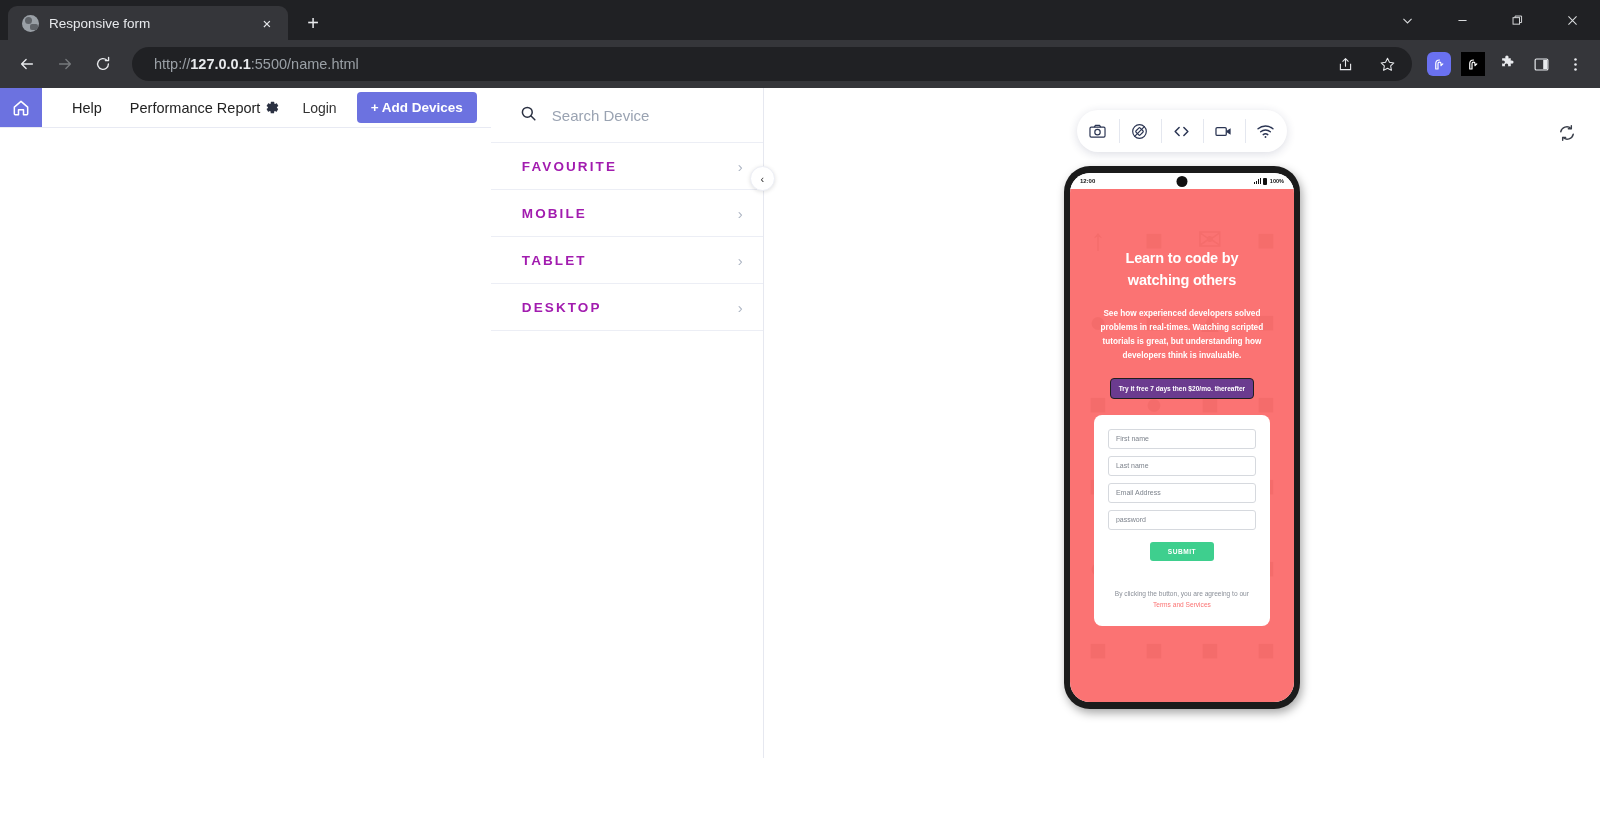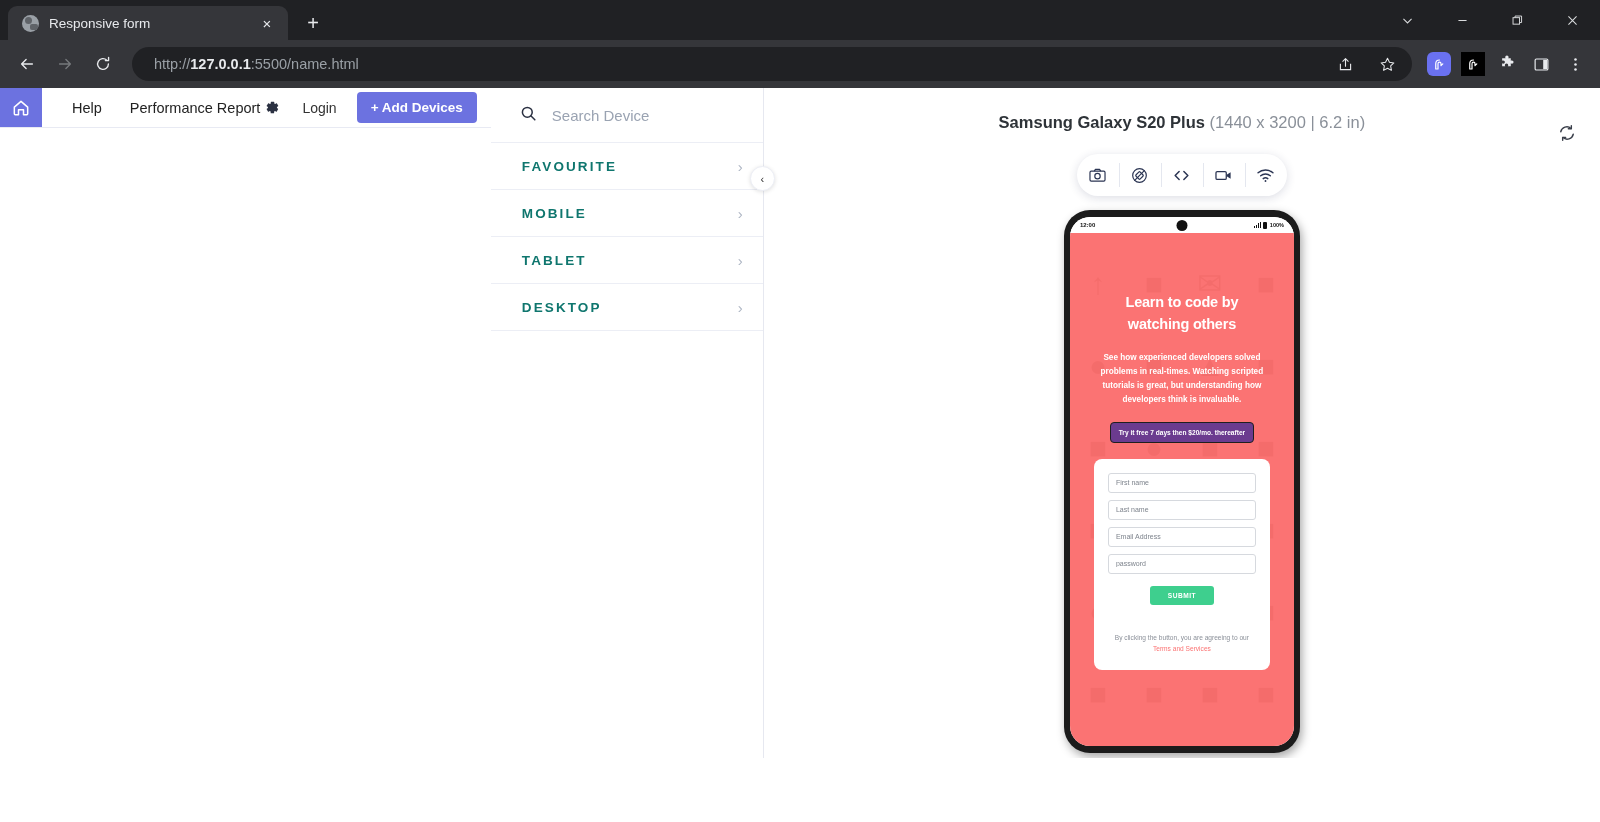--- a/index.html
+++ b/index.html
@@ -124,21 +124,21 @@
     border: none; outline: none; font-size: 15px; color: #333; background: transparent;
     font-family: "Liberation Sans", sans-serif; width: 100%;
   }
   .search-input::placeholder { color: #9aa3b2; }
   .cat-item {
     height: 47px; display: flex; align-items: center; justify-content: space-between;
     padding: 0 20px 0 31px; border-bottom: 1px solid #eceef5; cursor: pointer;
     flex: 0 0 47px;
   }
   .cat-label {
-    font-size: 13.5px; letter-spacing: 2.1px; color: #0f766e; font-weight: 700;
+    font-size: 13.5px; letter-spacing: 2.1px; color: #a21caf; font-weight: 700;
   }
   .cat-chev { color: #aeb6c4; font-size: 15px; }
   .collapse-btn {
     position: absolute; right: -12px; top: 78px; width: 25px; height: 25px;
     border-radius: 50%; background: #fff; border: 1px solid #eceef5;
     box-shadow: 0 1px 4px rgba(0,0,0,.12); display: flex; align-items: center;
     justify-content: center; cursor: pointer; z-index: 5; font-size: 11px; color: #333;
   }
 
   
@@ -396,24 +396,20 @@
         </div>
         <div class="cat-item">
           <span class="cat-label">DESKTOP</span>
           <span class="cat-chev">›</span>
         </div>
 
         <div class="collapse-btn">‹</div>
       </div>
 
       <div class="main">
-        <div class="device-title">
-          <b>Samsung Galaxy S20 Plus</b>
-          <span>(1440 x 3200 | 6.2 in)</span>
-        </div>
         <div class="refresh-btn">
           <svg width="20" height="20" viewBox="0 0 24 24">
               <path d="M4.5 10.5a7.5 7.5 0 0 1 12.3-4" fill="none" stroke="currentColor" stroke-width="1.7" stroke-linecap="round"></path>
               <path d="M19.5 13.5a7.5 7.5 0 0 1-12.3 4" fill="none" stroke="currentColor" stroke-width="1.7" stroke-linecap="round"></path>
               <path d="M17.2 3.2v3.6h-3.6M6.8 20.8v-3.6h3.6" fill="none" stroke="currentColor" stroke-width="1.7" stroke-linecap="round" stroke-linejoin="round"></path>
             </svg>
         </div>
 
         <div class="device-toolbar">
           <div class="dt-btn">

